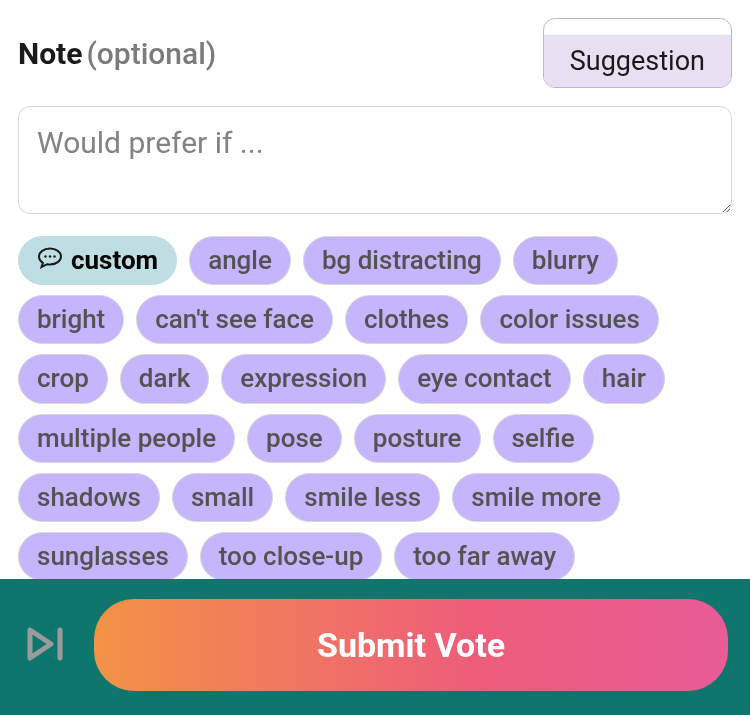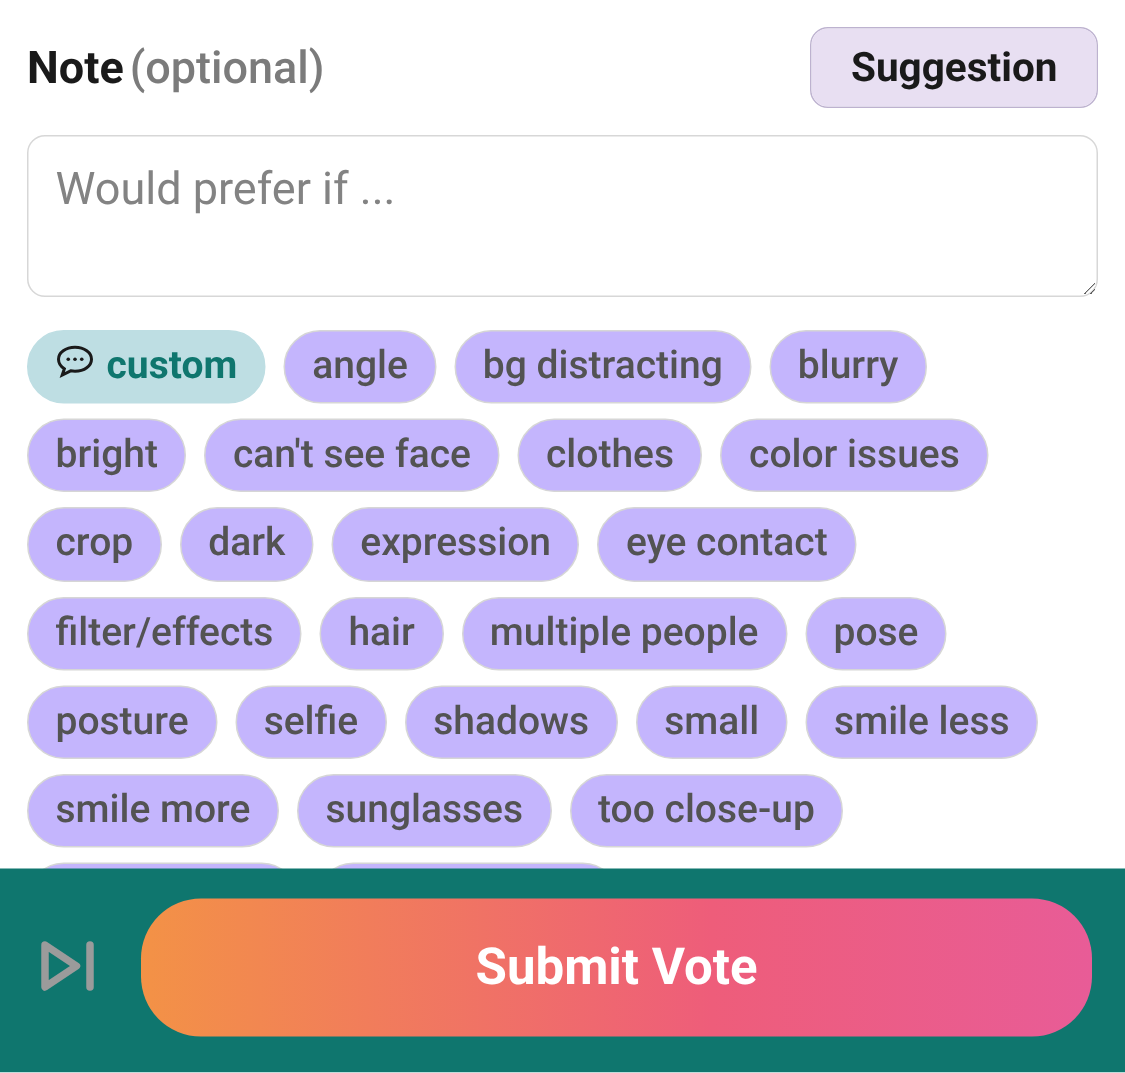--- a/index.html
+++ b/index.html
@@ -40,21 +40,22 @@
     font-size: 27px;
     font-weight: 600;
     color: #1a1a1a;
     padding: 10px 26px;
     cursor: pointer;
     font-family: inherit;
   }
   .seg-btn + .seg-btn { border-left: 1.5px solid #bdb2cf; }
   .seg-btn.active {
     background: #e8dff2;
-    font-weight: 700;
+    font-weight: 400;
+    margin-top: 16px;
   }
   .textarea {
     width: 100%;
     min-height: 100px;
     border: 1.5px solid #d7d7d7;
     border-radius: 12px;
     padding: 18px 18px;
     font-size: 30px;
     font-family: inherit;
     color: #0f172a;
@@ -80,21 +81,21 @@
     padding: 8px 18px;
     border-radius: 28px;
     cursor: pointer;
     font-family: inherit;
     line-height: 1.2;
     white-space: nowrap;
   }
   .chip.custom {
     background: #bedee3;
     border-color: #bedee3;
-    color: #0f766e;
+    color: #000000;
     font-weight: 700;
   }
   .chip.custom svg { flex-shrink: 0; }
   .bottom-bar {
     position: absolute;
     left: 0;
     right: 0;
     bottom: 0;
     background: #0f766e;
     padding: 20px 22px 24px 22px;
@@ -156,21 +157,20 @@
       <button class="chip">bg distracting</button>
       <button class="chip">blurry</button>
       <button class="chip">bright</button>
       <button class="chip">can't see face</button>
       <button class="chip">clothes</button>
       <button class="chip">color issues</button>
       <button class="chip">crop</button>
       <button class="chip">dark</button>
       <button class="chip">expression</button>
       <button class="chip">eye contact</button>
-      <button class="chip">filter/effects</button>
       <button class="chip">hair</button>
       <button class="chip">multiple people</button>
       <button class="chip">pose</button>
       <button class="chip">posture</button>
       <button class="chip">selfie</button>
       <button class="chip">shadows</button>
       <button class="chip">small</button>
       <button class="chip">smile less</button>
       <button class="chip">smile more</button>
       <button class="chip">sunglasses</button>

